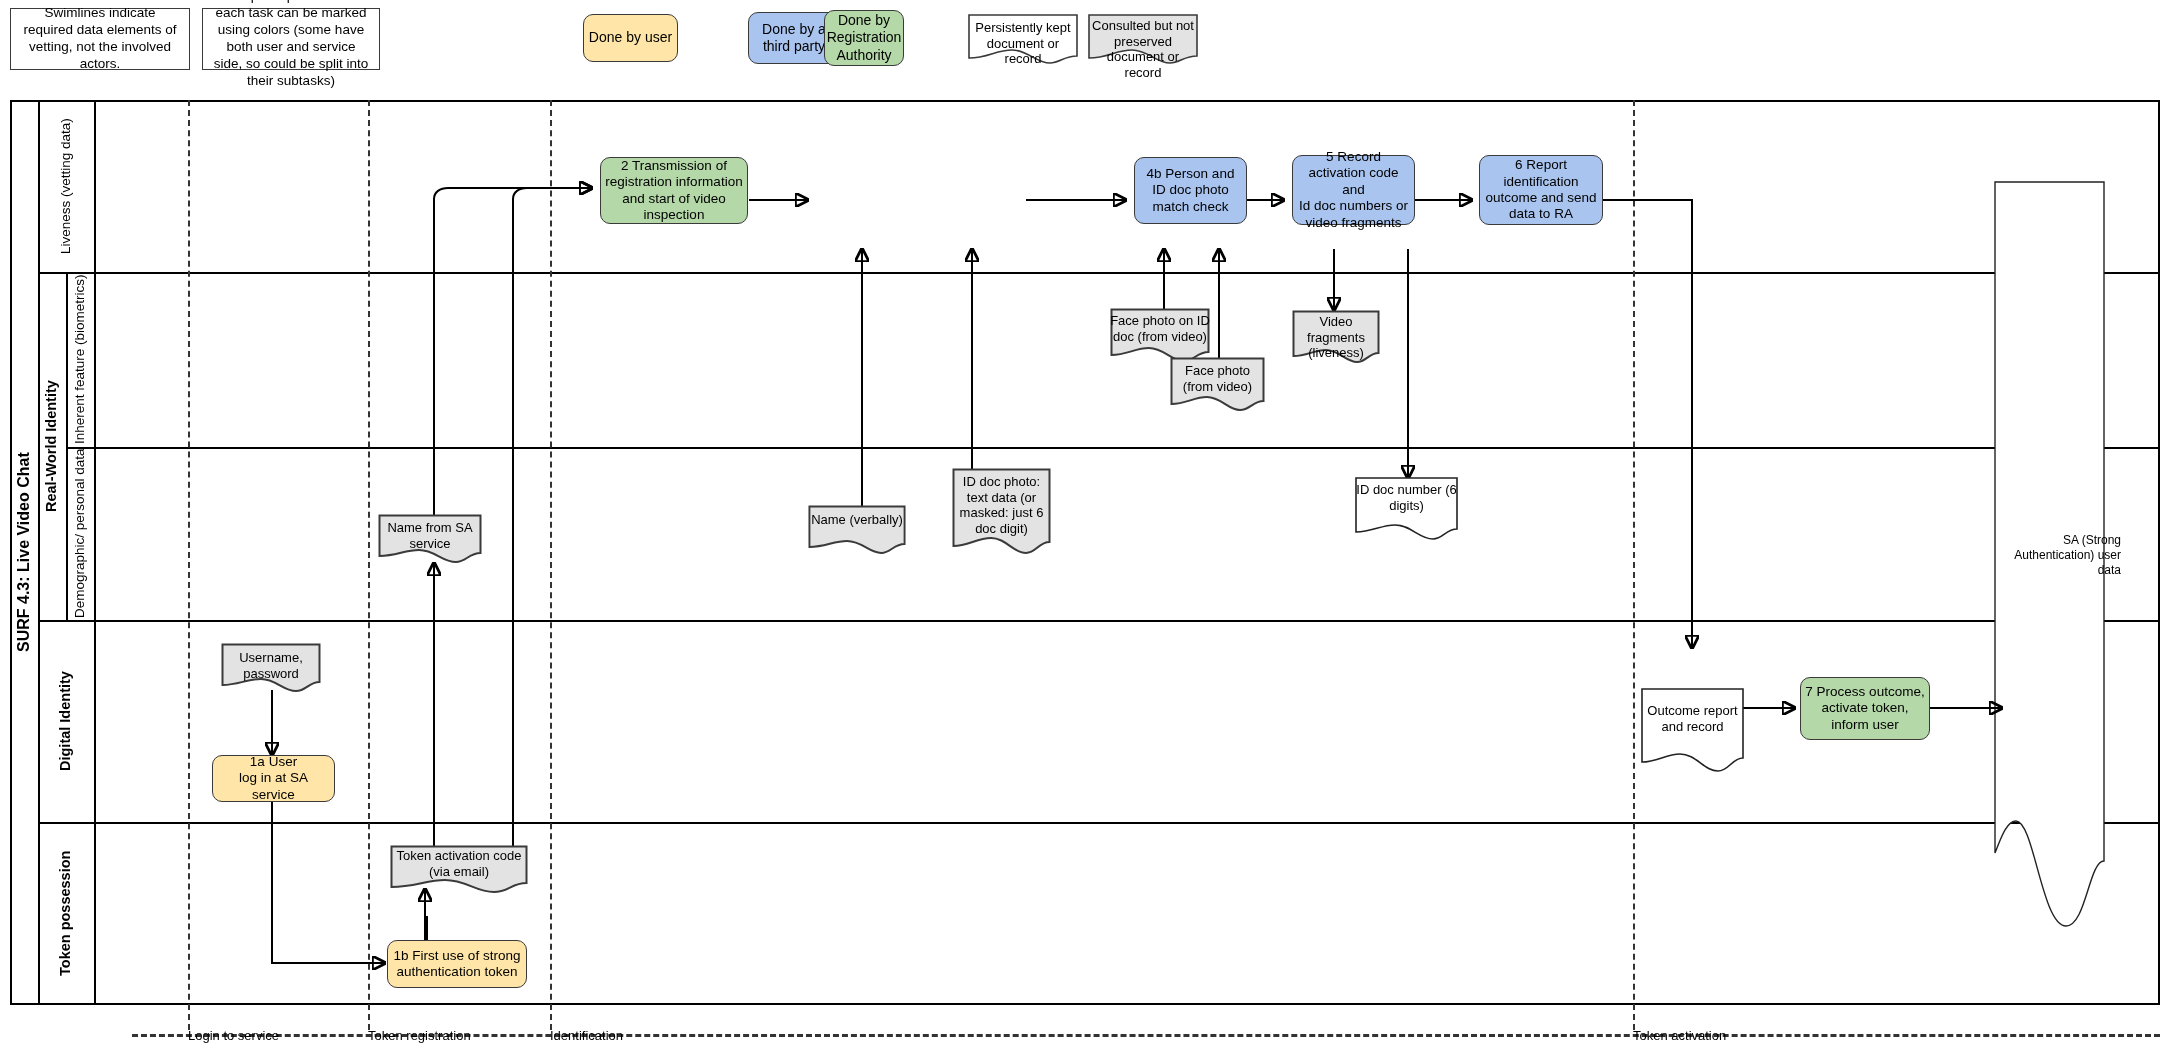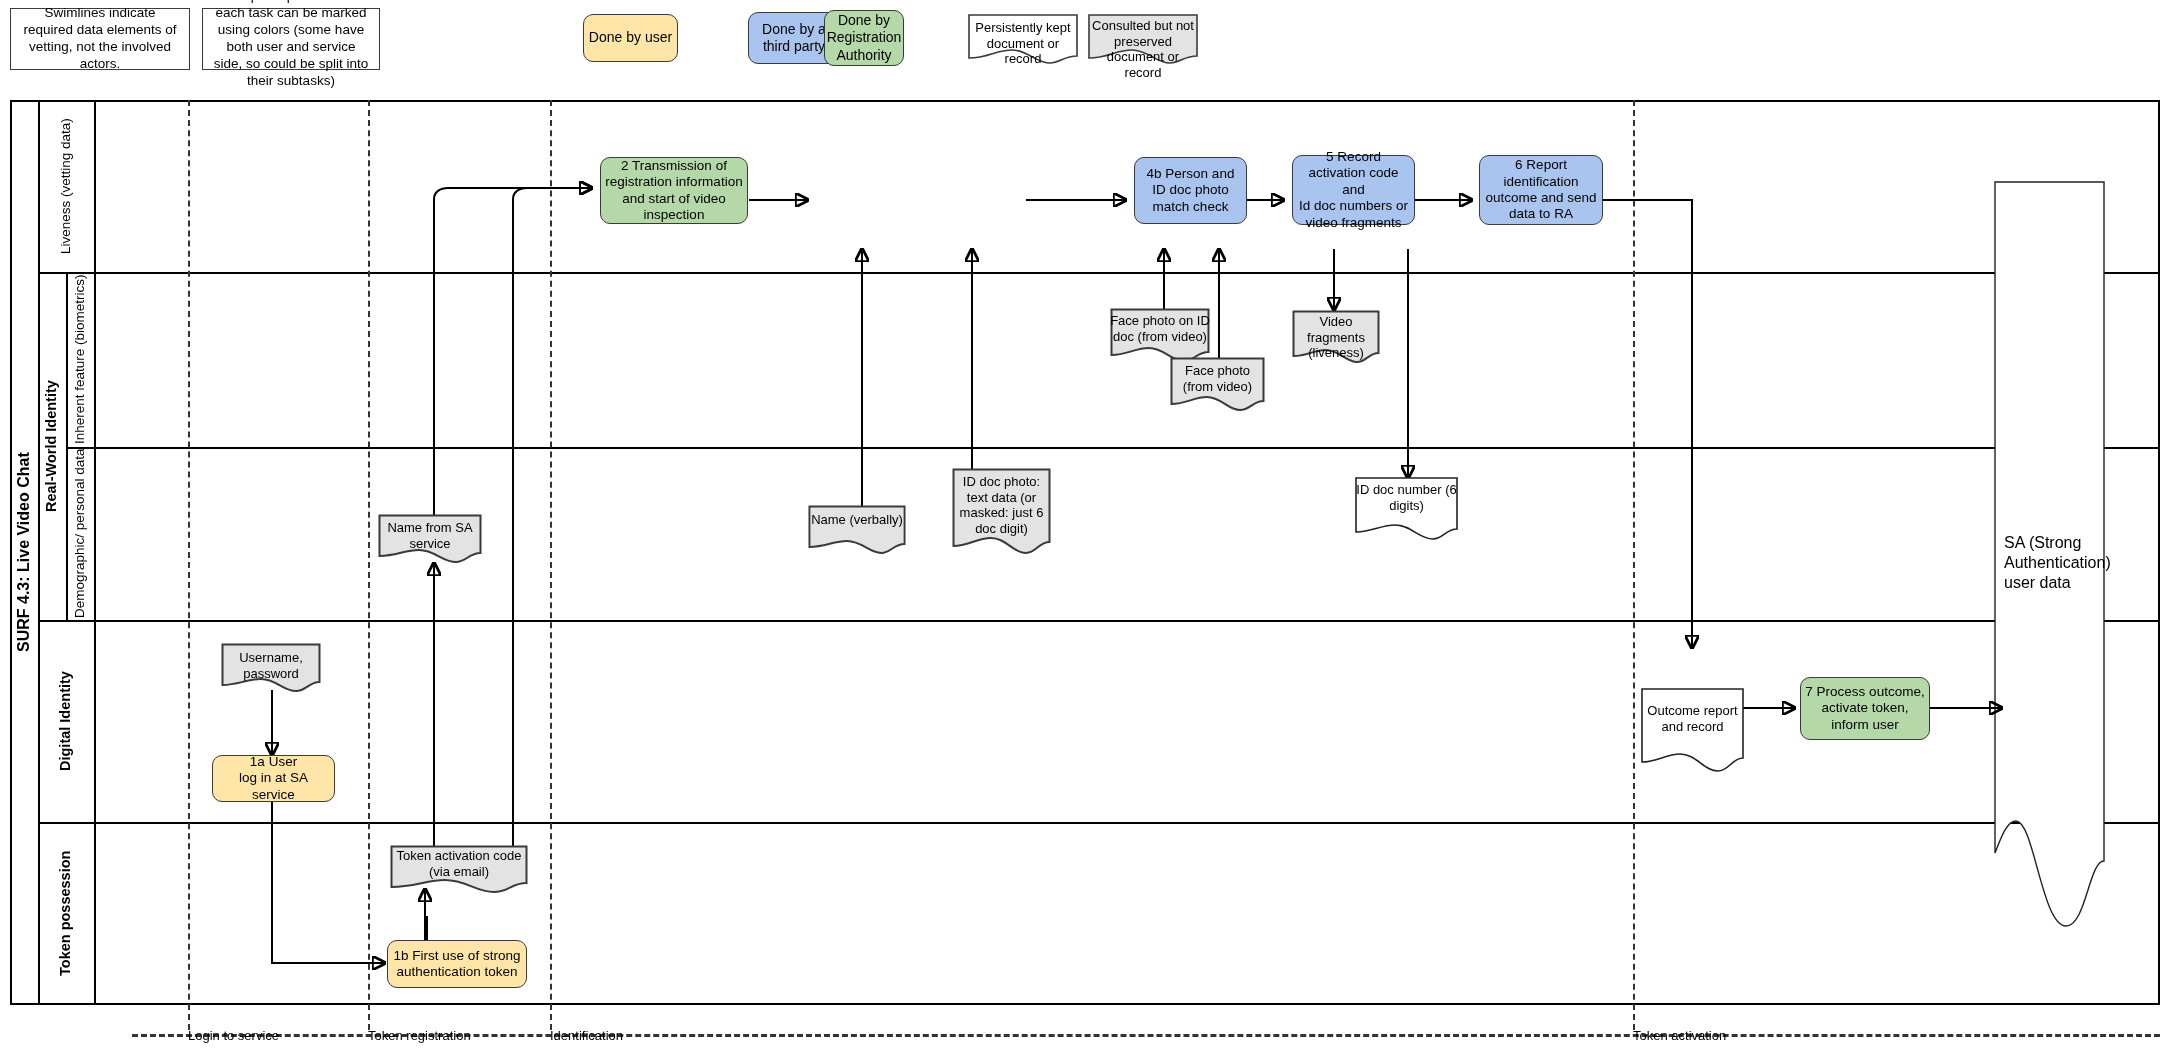--- a/index.html
+++ b/index.html
@@ -36,22 +36,22 @@
   .phase-sep{position:absolute;width:0;border-left:2.5px dashed #333;z-index:2;}
   .phase-label{position:absolute;text-align:left;font-size:13px;}
   .phase-baseline{position:absolute;height:0;border-top:3px dashed #333;}
 
   svg.conn{position:absolute;left:0;top:0;width:2169px;height:1060px;
         overflow:visible;pointer-events:none;z-index:4;}
   svg.conn path, svg.conn line{fill:none;stroke:#000;stroke-width:2;}
 
   .datastore{position:absolute;z-index:3;}
   .datastore svg{position:absolute;left:0;top:0;width:100%;height:100%;}
-  .datastore .dslabel{position:absolute;left:0;width:100%;text-align:left;
-        font-size:16px;line-height:1.25;}
+  .datastore .dslabel{position:absolute;left:0;width:100%;text-align:right;
+        font-size:12px;line-height:1.25;}
 </style>
 </head>
 <body>
 
 <div id="canvas">
 
   <div class="note" style="left:10px;top:8px;width:180px;height:62px;">Swimlines indicate required data elements of vetting, not the involved actors.</div>
 
   <div class="note" style="left:202px;top:8px;width:178px;height:62px;">The participants are of each task can be marked using colors (some have both user and service side, so could be split into their subtasks)</div>
 

